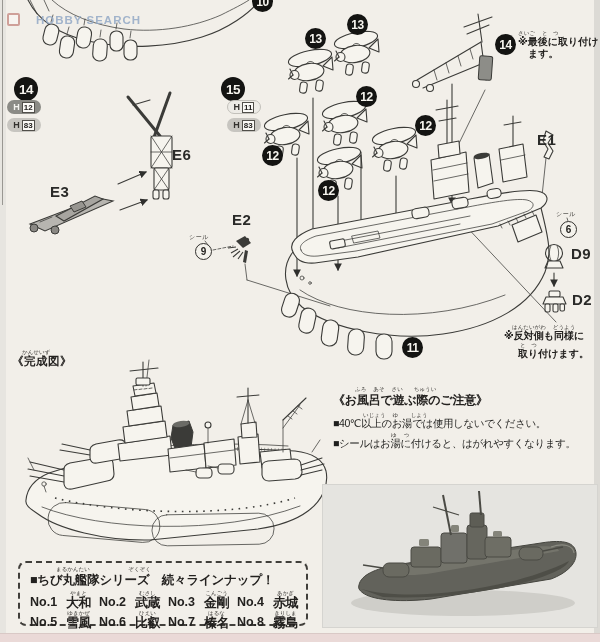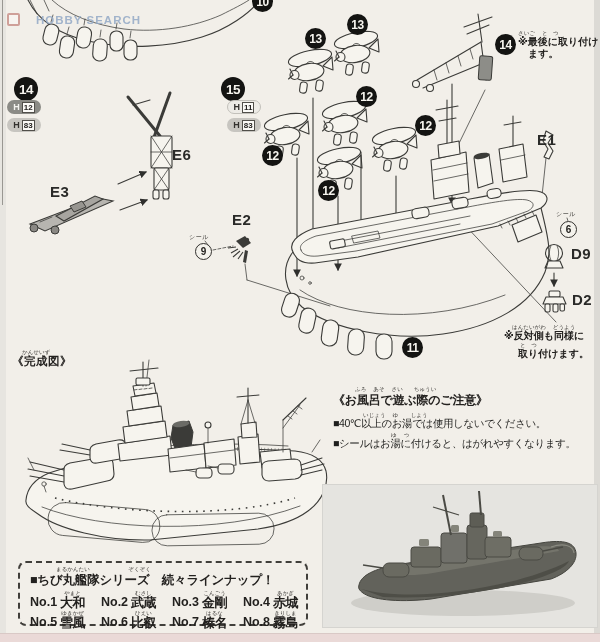--- a/index.html
+++ b/index.html
@@ -40,21 +40,21 @@
   
   .caution{left:333px;top:386px;width:262px;}
   .caution .head{font-size:12px;font-weight:bold;letter-spacing:-.2px;white-space:pre;}
   .caution .b{margin-top:3px;}
   .caution .bt{font-size:10.5px;line-height:11px;letter-spacing:-.4px;white-space:pre;color:#1f1f1d;}
   
   .lineup{left:18px;top:561px;width:290px;height:65px;border:2px dashed #413f3b;border-radius:8px;
           box-sizing:border-box;padding:3px 8px 0 10px;}
   .lineup .title{font-size:12.5px;font-weight:bold;letter-spacing:-.2px;white-space:pre;}
   .ships{display:flex;justify-content:space-between;margin-top:1px;}
-  .ship{display:flex;align-items:flex-end;gap:3px;}
+  .ship{display:flex;align-items:flex-end;gap:9px;}
   .ship .no{font-size:12.5px;font-weight:bold;line-height:13px;}
   .nw{display:inline-flex;flex-direction:column;align-items:center;}
   .nw .furi{font-size:5.5px;}
   .nw .nm{font-size:13px;font-weight:bold;line-height:13px;letter-spacing:-.5px;}
   
   .photo{left:322px;top:484px;width:276px;height:144px;background:#e5e4e0;border:1px solid #d5d4d0;box-sizing:border-box;}
   
   .ln{stroke:#3b3b38;fill:none;stroke-width:1.1;stroke-linecap:round;stroke-linejoin:round;}
   .wf{stroke:#3b3b38;fill:#f6f4ee;stroke-width:1.1;stroke-linejoin:round;}
   .thin{stroke-width:.75;}

